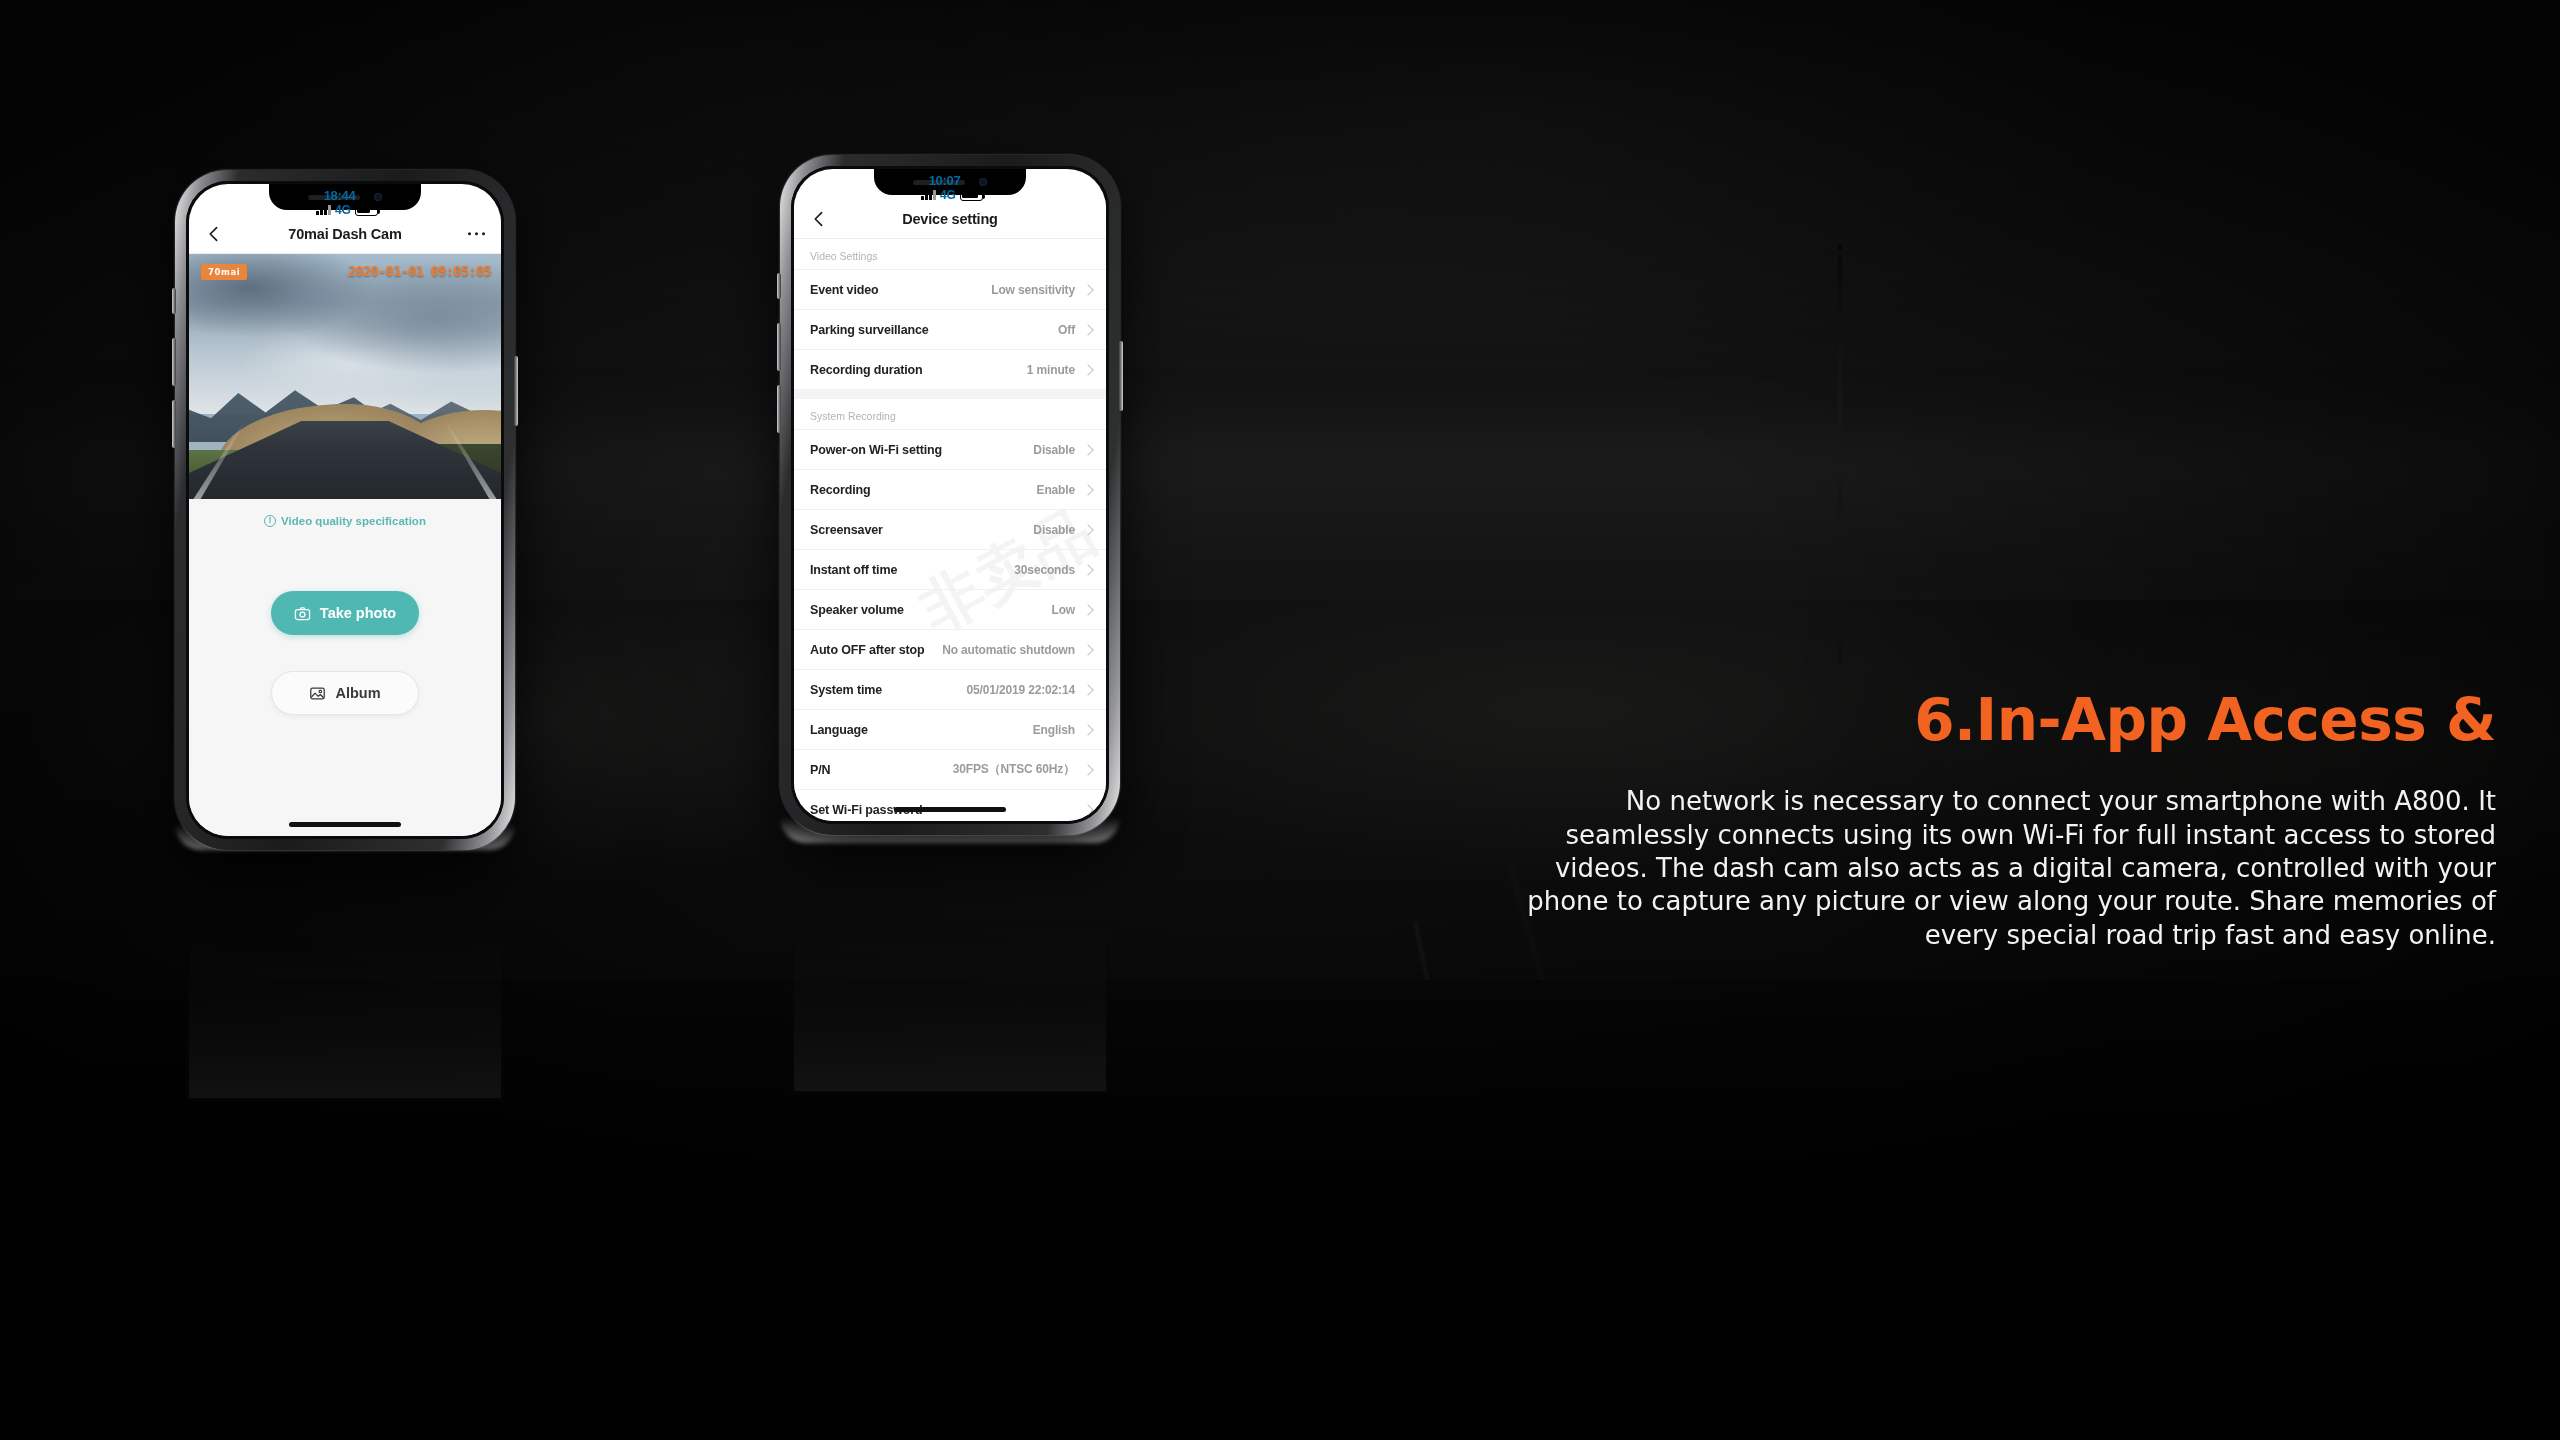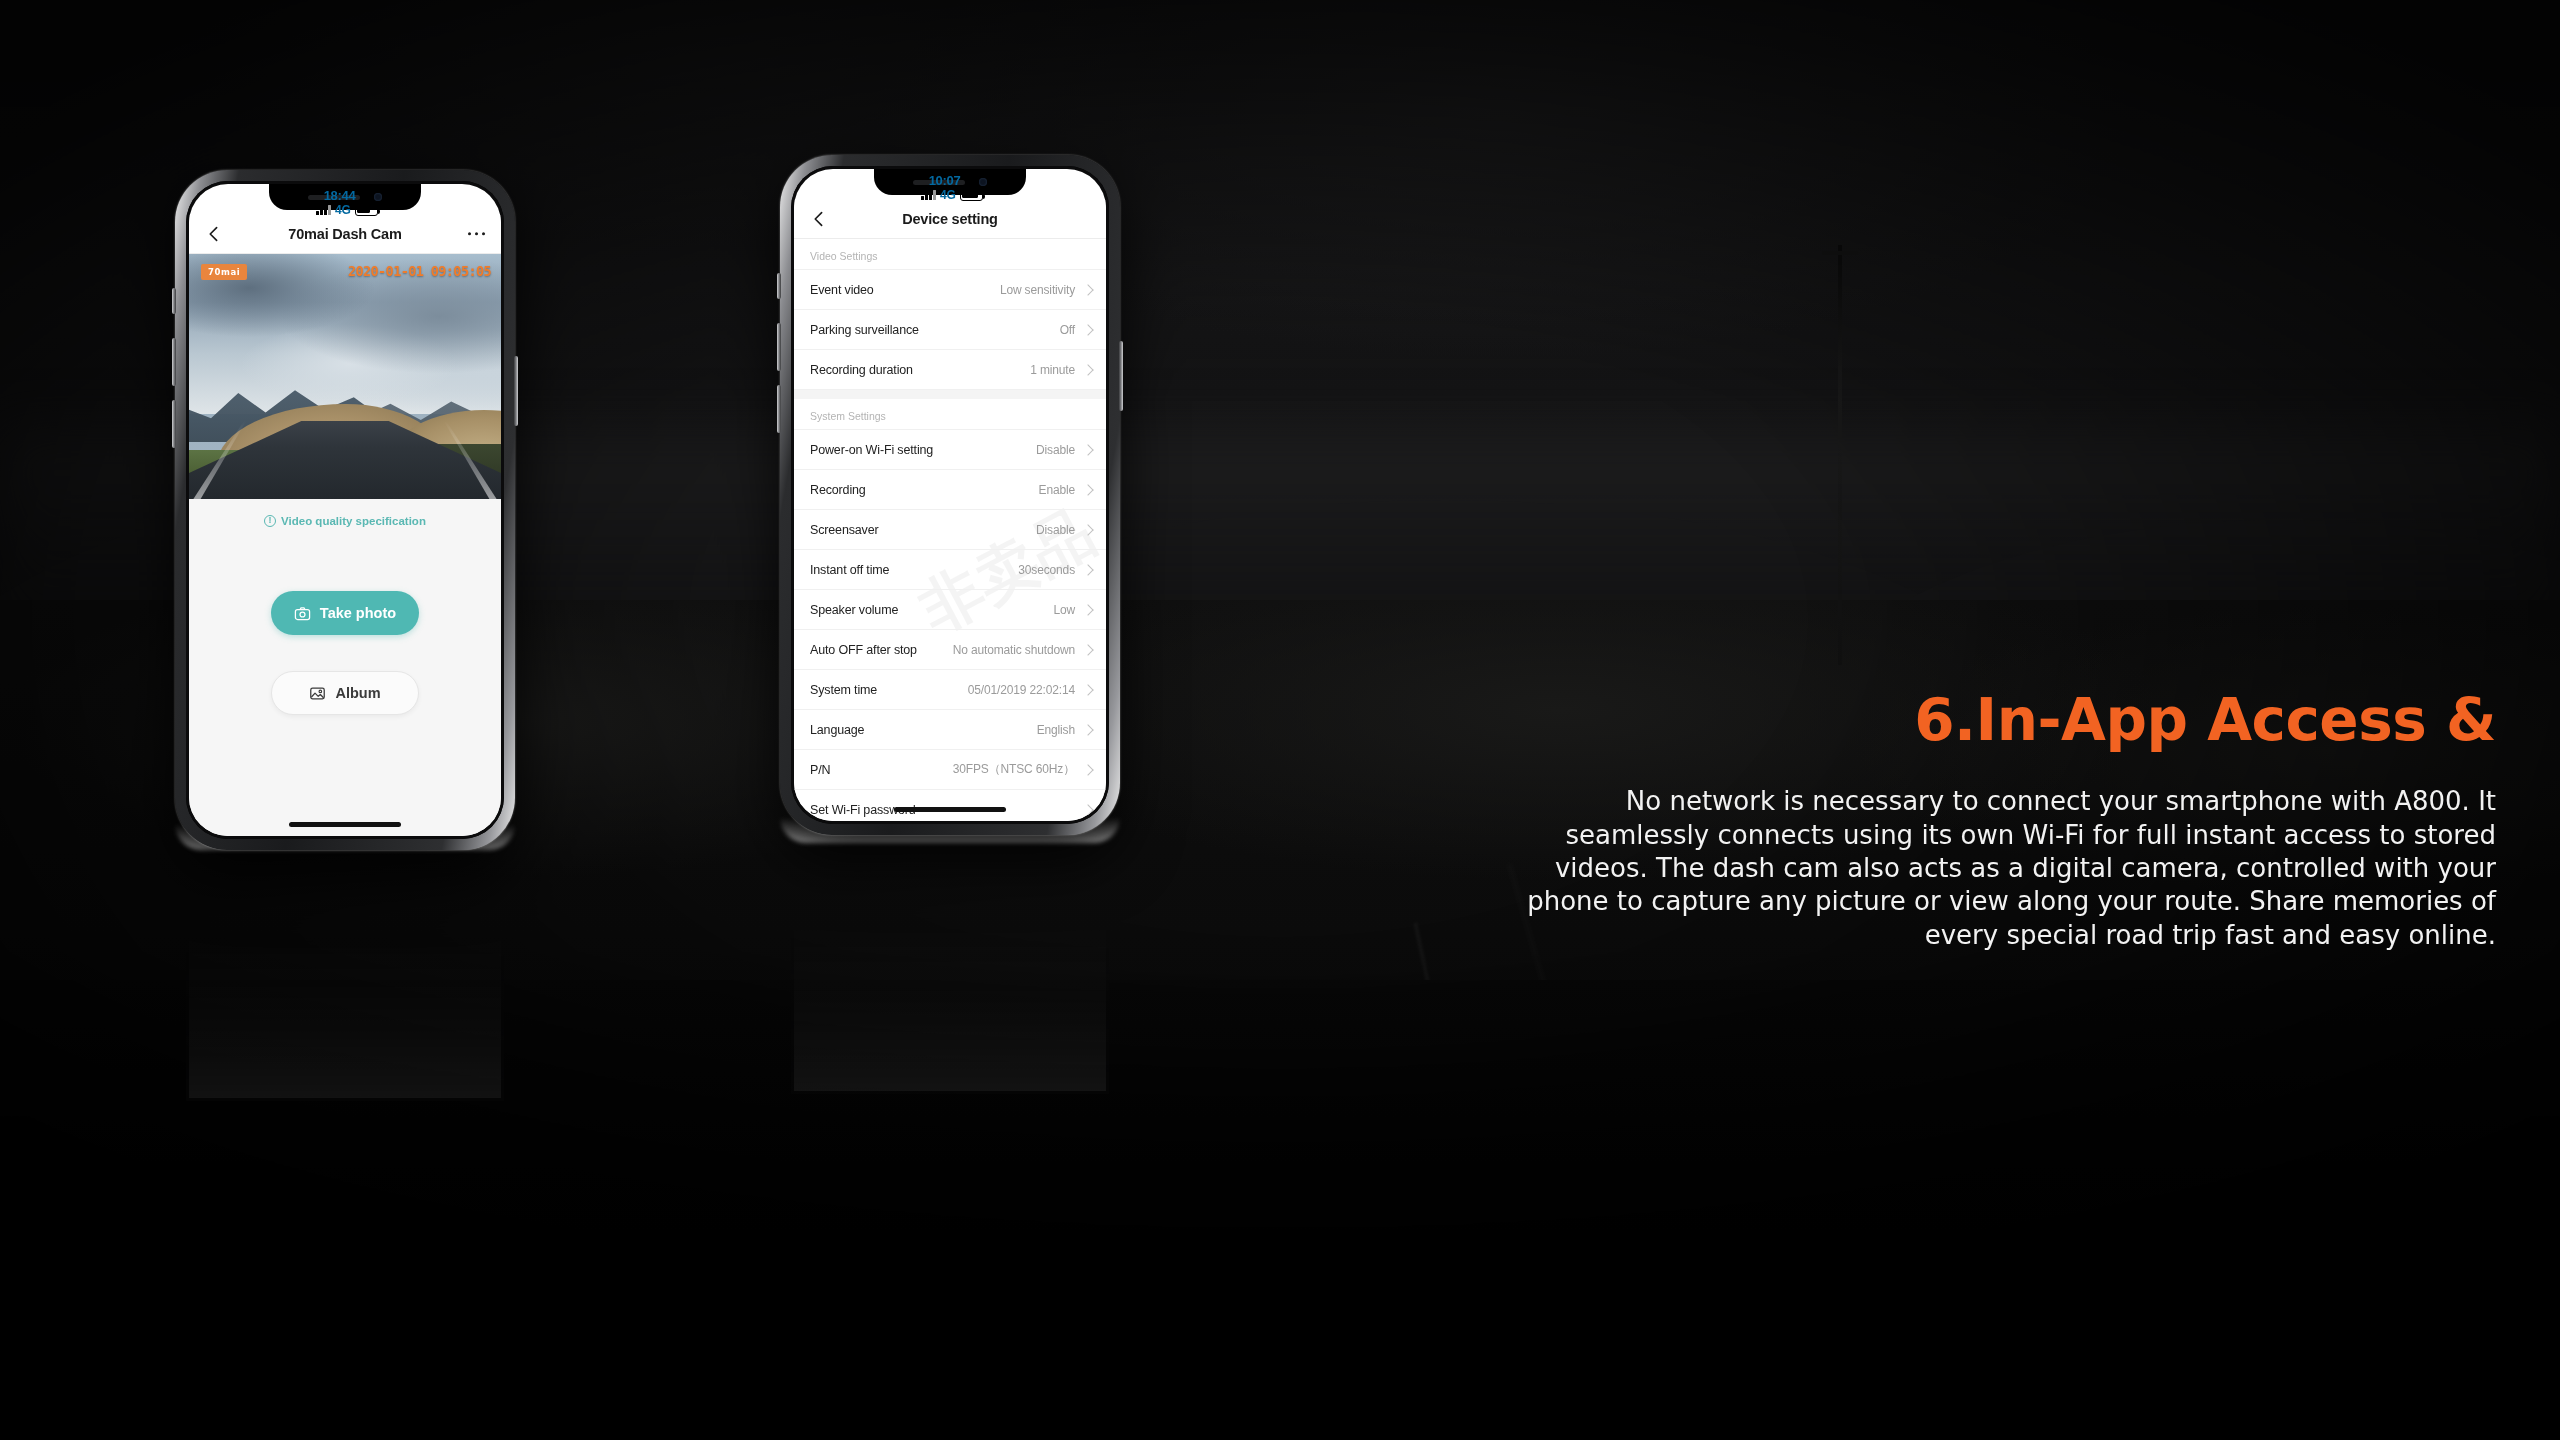--- a/index.html
+++ b/index.html
@@ -309,21 +309,21 @@
   .sec-head {
     position: relative; z-index: 2;
     padding: 11px 16px 7px; font-size: 10.5px; color: #b4b4b4;
     background: #fff; border-bottom: 1px solid #f0f0f0;
   }
   .sec-gap { height: 9px; background: #f4f4f4; }
   .srow {
     position: relative; z-index: 2;
     display: flex; align-items: center; justify-content: flex-end;
     height: 40px; padding: 0 14px 0 16px;
-    background: transparent; border-bottom: 1px solid #f0f0f0;
+    background: transparent; border-bottom: 1px solid #f0f0f0; font-weight: bold;
   }
   .srow .lab {
     position: absolute; left: 16px; top: 50%; transform: translateY(-50%);
     font-size: 12.5px; color: #222; letter-spacing: -.15px;
   }
   .srow .val { font-size: 12px; color: #9b9b9b; margin-right: 9px; letter-spacing: -.15px; }
   .chev { width: 8px; height: 8px; border-right: 1.4px solid #c2c2c2; border-top: 1.4px solid #c2c2c2;
           transform: rotate(45deg); }
 
   
@@ -578,21 +578,21 @@
             <span class="chev"></span>
           </div>
           <div class="srow">
             <span class="lab">Recording duration</span>
             <span class="val">1 minute</span>
             <span class="chev"></span>
           </div>
 
           <div class="sec-gap"></div>
 
-          <div class="sec-head">System Settings</div>
+          <div class="sec-head">System Recording</div>
           <div class="srow">
             <span class="lab">Power-on Wi-Fi setting</span>
             <span class="val">Disable</span>
             <span class="chev"></span>
           </div>
           <div class="srow">
             <span class="lab">Recording</span>
             <span class="val">Enable</span>
             <span class="chev"></span>
           </div>

